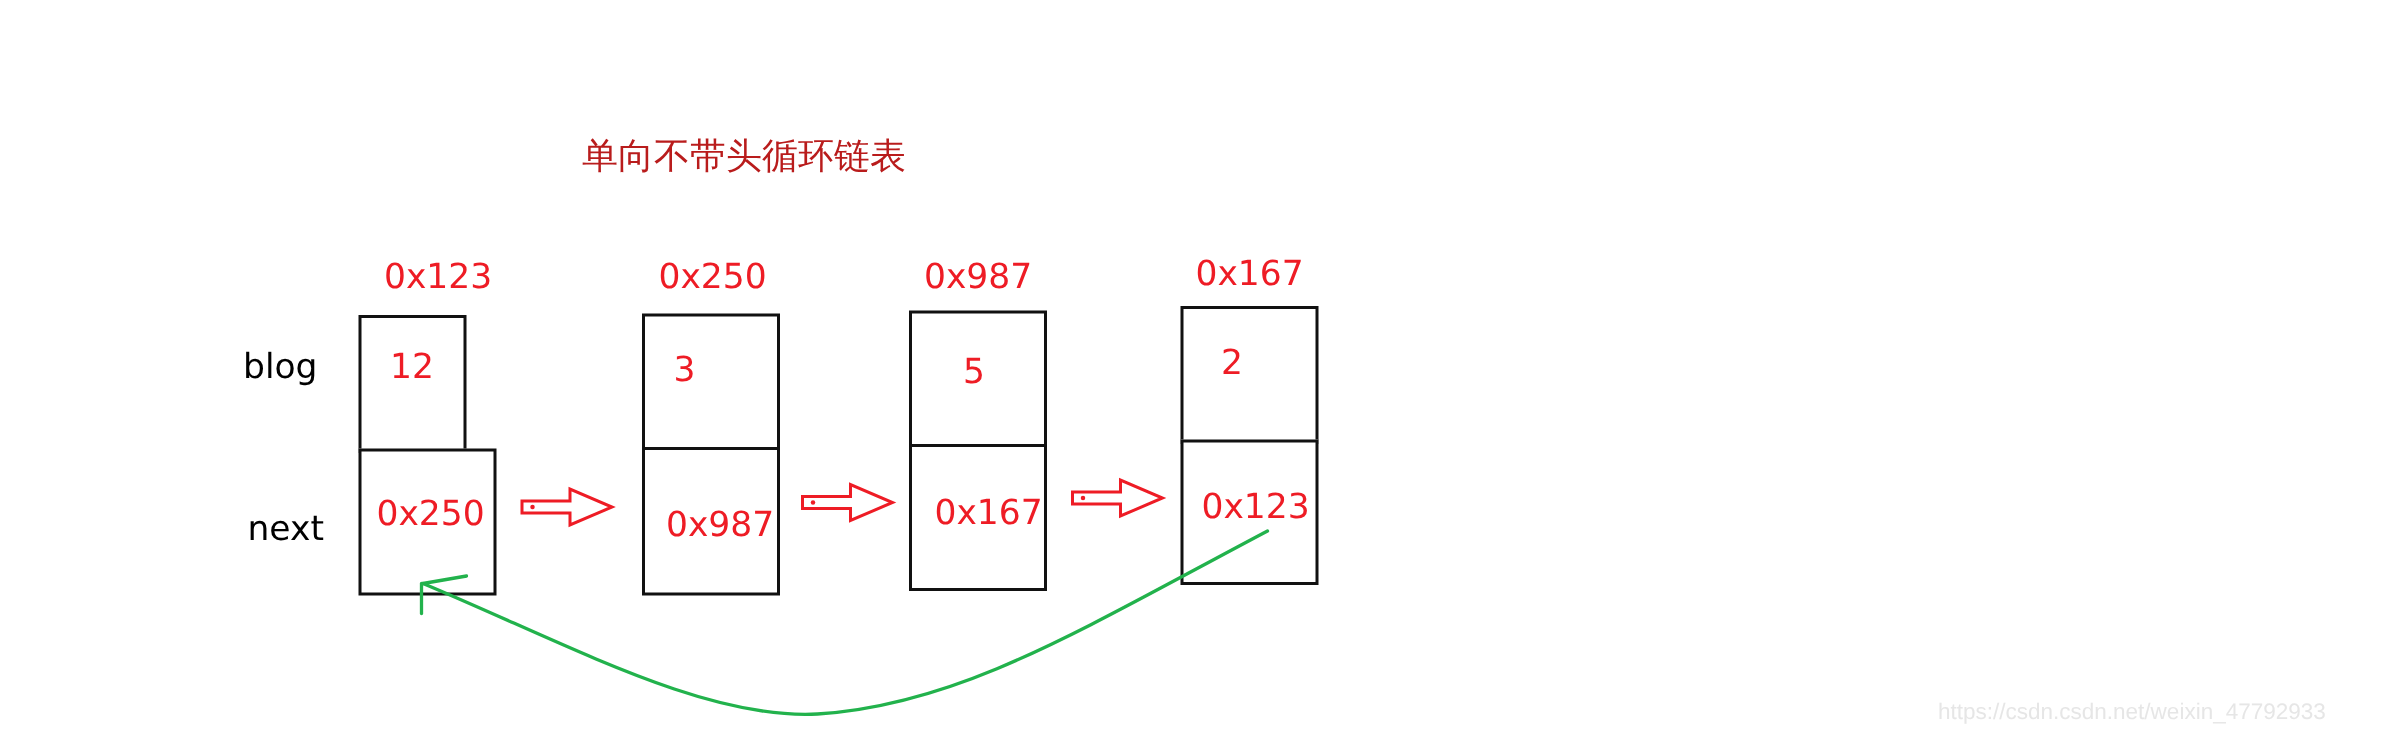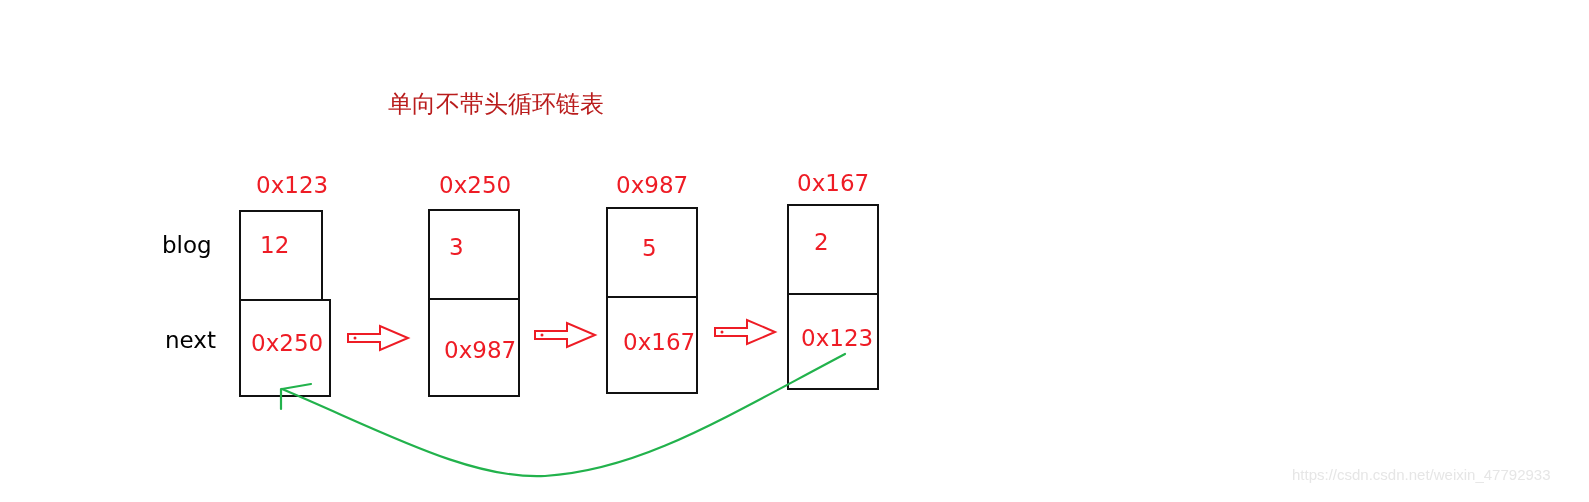--- a/index.html
+++ b/index.html
@@ -14,25 +14,25 @@
     .watermark { color: #e6e6e6; font-size: 15px; left: 1292px; top: 466px; white-space: nowrap;
                  font-family: "Liberation Sans", sans-serif; }
     svg.overlay { position: absolute; left: 0; top: 0; }
   </style>
 </head>
 <body>
 
 <div class="abs title">单向不带头循环链表</div>
 
 <div class="abs rowlabel" style="left:162px; top:232px;">blog</div>
-<div class="abs rowlabel" style="left:165px; top:327px;text-align:center;">next</div>
+<div class="abs rowlabel" style="left:165px; top:340px;text-align:center;">next</div>
 
 <div>
   <div class="abs addr" style="left:256px; top:172px;">0x123</div>
-  <div class="cell" style="left:239px; top:210px; width:84px; height:92px;">
+  <div class="cell" style="left:239px; top:210px; width:72px; height:92px;">
     <span class="val" style="left:19px; top:20px;">12</span>
   </div>
   <div class="cell" style="left:239px; top:299px; width:92px; height:98px;">
     <span class="val" style="left:10px; top:29px;">0x250</span>
   </div>
 </div>
 
 <div>
   <div class="abs addr" style="left:439px; top:172px;">0x250</div>
   <div class="cell" style="left:428px; top:209px; width:92px; height:92px;">

